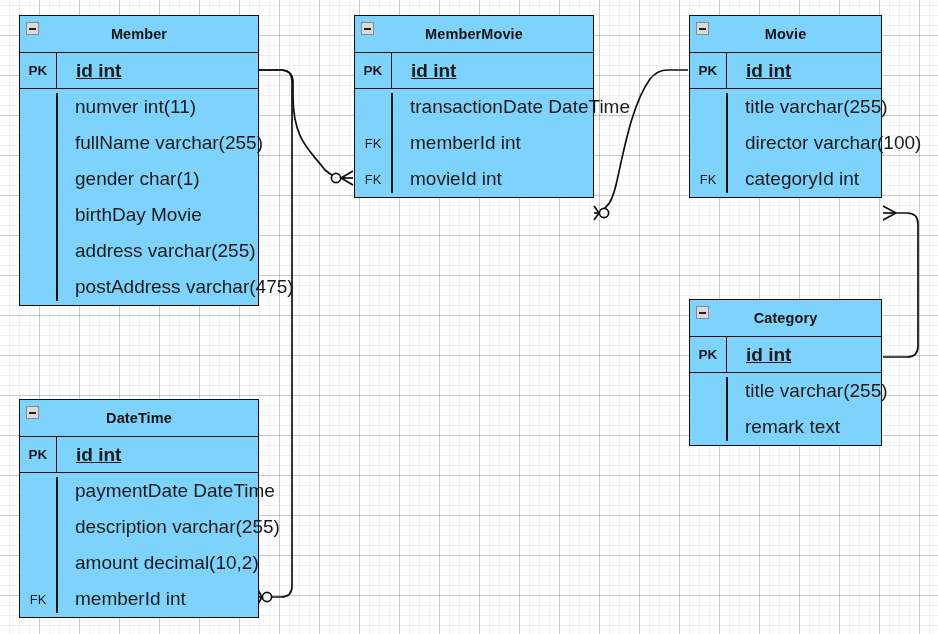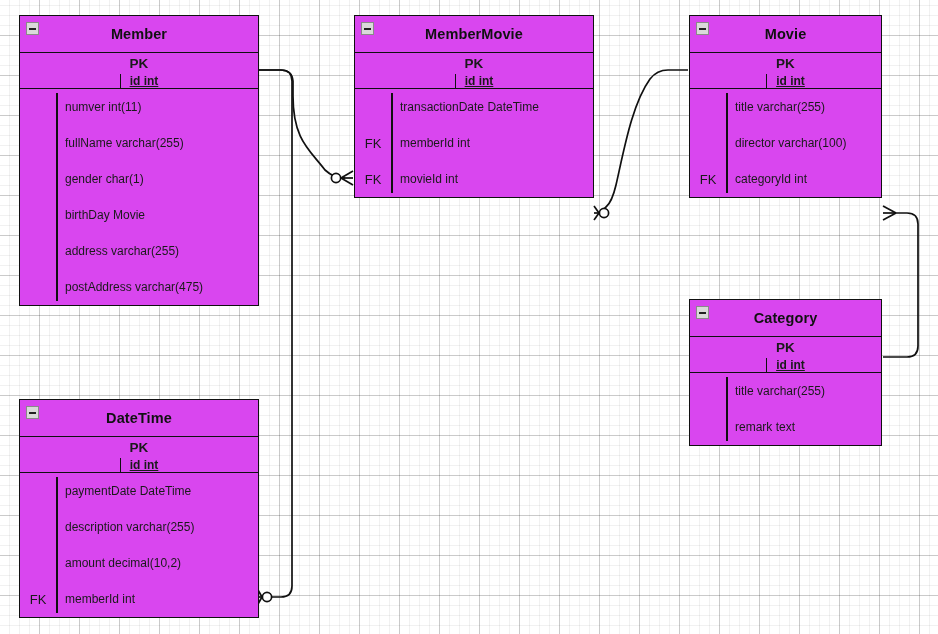--- a/index.html
+++ b/index.html
@@ -46,21 +46,21 @@
     stroke: #101010;
     stroke-width: 1.7;
   }
   #links circle {
     fill: #ffffff;
   }
 
   
   .entity {
     position: absolute;
-    background: #d946ef;
+    background: #7dd3fc;
     border: 1.7px solid #101010;
     box-sizing: border-box;
     z-index: 5;
     text-align: right;
   }
   .ent-header {
     position: relative;
     height: 37px;
     border-bottom: 1.7px solid #101010;
     box-sizing: border-box;
@@ -95,43 +95,42 @@
   }
 
   .ent-row {
     display: flex;
     align-items: center;
     height: 36px;
     box-sizing: border-box;
   }
   .ent-row.pk-row {
     border-bottom: 1.7px solid #101010;
-    flex-direction: column;
   }
   .key-cell {
     width: 36px;
     min-width: 36px;
     height: 100%;
     display: flex;
     align-items: center;
     justify-content: center;
     font-size: 13px;
     box-sizing: border-box;
   }
   .pk-row .key-cell {
     font-weight: bold;
     font-size: 13.5px;
   }
   .name-cell {
     flex: 1;
     height: 100%;
     display: flex;
     align-items: center;
-    padding-left: 9px;
-    font-size: 12px;
+    padding-left: 19px;
+    font-size: 19px;
     border-left: 1.7px solid #101010;
     box-sizing: border-box;
     white-space: nowrap;
   }
   .pk-row .name-cell .fieldtext {
     font-weight: bold;
     text-decoration: underline;
   }
   
   .body-rows {

